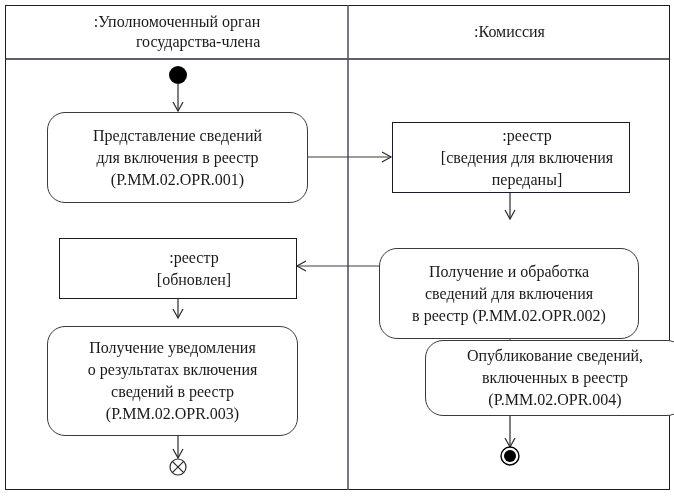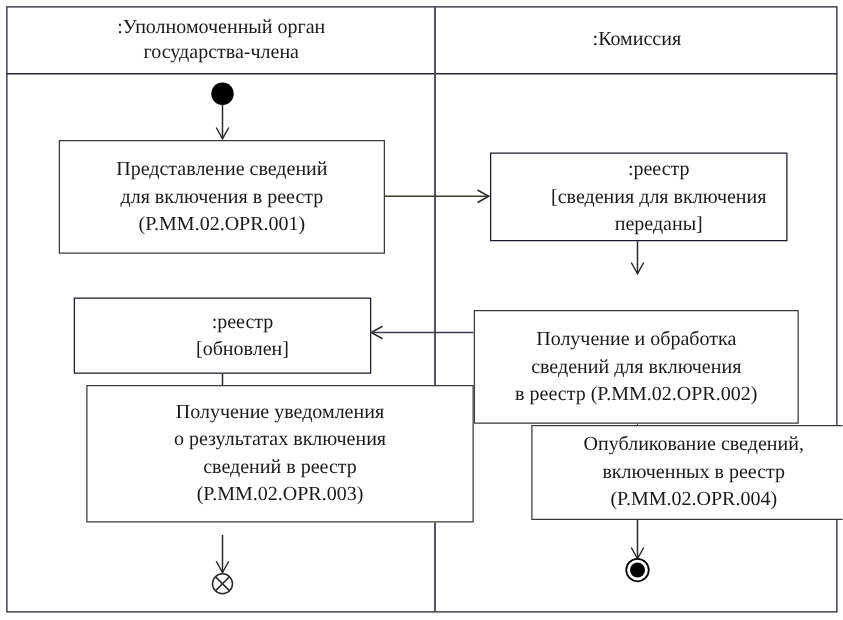--- a/index.html
+++ b/index.html
@@ -7,29 +7,29 @@
          font-family: "Liberation Serif", "DejaVu Serif", serif; color: #1a1a1a; }
   #diagram { position: absolute; left: 0; top: 0; }
   .frame { position: absolute; left: 5px; top: 5px; width: 665px; height: 485px;
            border: 1.5px solid #1e1e2a; box-sizing: border-box; }
   .lane-header { position: absolute; top: 5px; height: 54px; display: flex;
                  align-items: center; justify-content: center; text-align: center;
                  font-size: 16px; line-height: 20px; white-space: pre-line; }
   .node { position: absolute; box-sizing: border-box; display: flex;
           align-items: center; justify-content: center; text-align: center;
           font-size: 16px; line-height: 22px; white-space: pre-line; background: #fff; }
-  .action { border: 1.3px solid #3a3a3a; border-radius: 0; }
+  .action { border: 1.3px solid #3a3a3a; border-radius: 18px; }
   .object { border: 1.3px solid #1a1a2a; border-radius: 0; padding-left: 32px; }
 </style>
 </head>
 <body>
 
 <div class="frame"></div>
 
-<div class="lane-header" style="left:6px;width:342px;">:Уполномоченный орган
+<div class="lane-header" style="left:6px;width:342px;text-align:right;">:Уполномоченный орган
 государства-члена</div>
 <div class="lane-header" style="left:349px;width:321px;border-radius:22px;">:Комиссия</div>
 
 <svg id="diagram" width="674" height="496">
   <defs>
     <marker id="arr" markerWidth="12" markerHeight="12" refX="10" refY="6" orient="auto" markerUnits="userSpaceOnUse">
       <path d="M1,1 L10,6 L1,11" fill="none" stroke="#2a2a2a" stroke-width="1.2"></path>
     </marker>
   </defs>
 
@@ -63,19 +63,19 @@
 для включения в реестр
 (P.MM.02.OPR.001)</div>
 <div class="node object" style="left:392px;top:122px;width:238px;height:71px;">:реестр
 [сведения для включения
 переданы]</div>
 <div class="node action" style="left:379px;top:220px;width:260px;height:91px;margin-top:28px;">Получение и обработка
 сведений для включения
 в реестр (P.MM.02.OPR.002)</div>
 <div class="node object" style="left:59px;top:238px;width:238px;height:61px;">:реестр
 [обновлен]</div>
-<div class="node action" style="left:47px;top:308px;width:310px;height:110px;margin-left:22px;">Получение уведомления
+<div class="node action" style="left:47px;top:326px;width:251px;height:110px;">Получение уведомления
 о результатах включения
 сведений в реестр
 (P.MM.02.OPR.003)</div>
 <div class="node action" style="left:379px;top:340px;width:260px;height:76px;margin-left:46px;">Опубликование сведений,
 включенных в реестр
 (P.MM.02.OPR.004)</div>
 
 </body></html>

